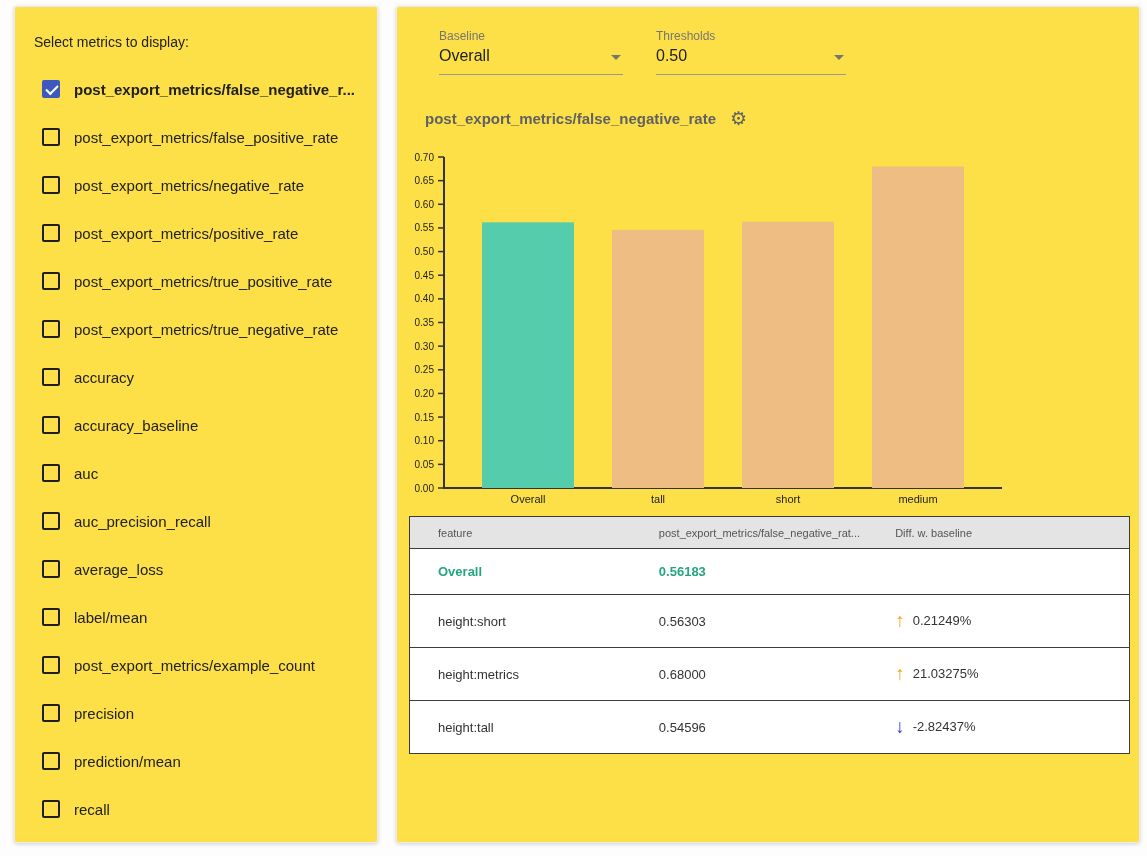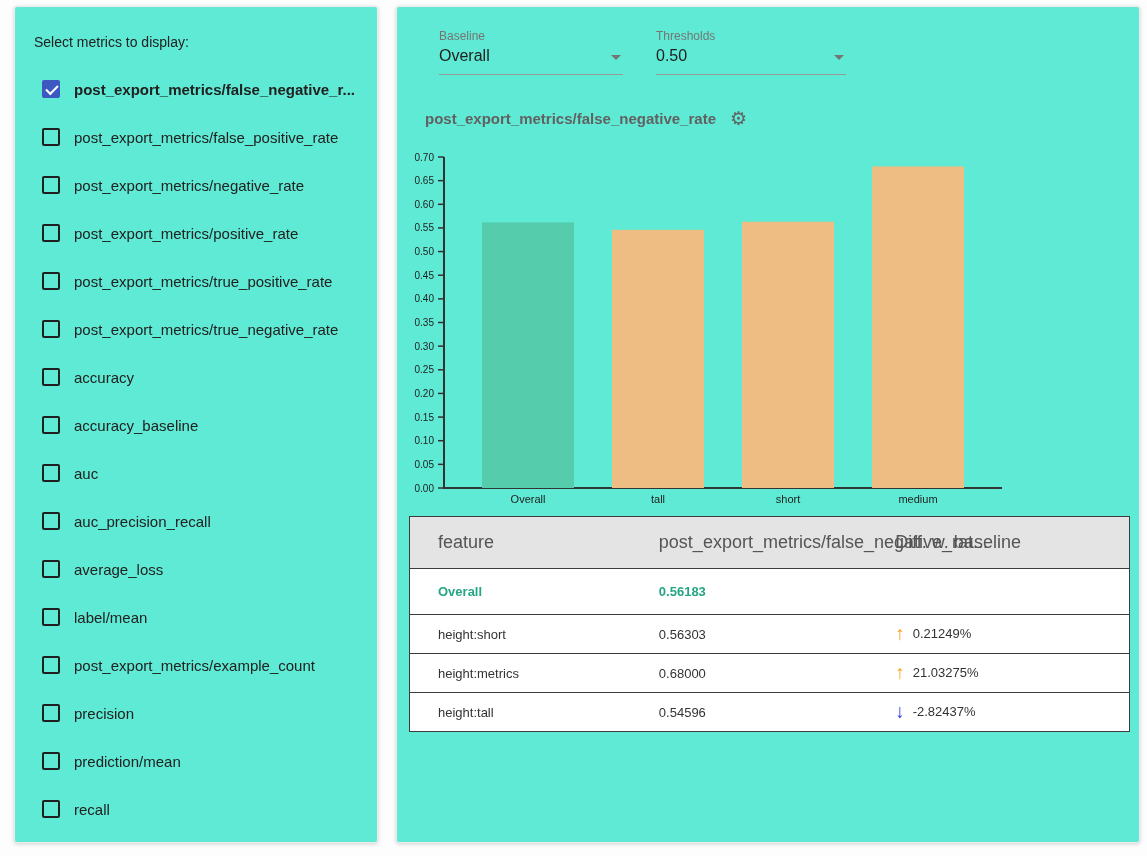--- a/index.html
+++ b/index.html
@@ -1,19 +1,19 @@
 <!DOCTYPE html>
 <html style="--check-blue: #3D59C1; --green-text: #26A583; --up-orange: #F5A623; --down-blue: #2F36E0;"><head>
 <meta charset="utf-8">
 <style>
   * { margin:0; padding:0; box-sizing:border-box; }
   html,body { width:1147px; height:856px; background:#ffffff;
     font-family:"Liberation Sans","DejaVu Sans",sans-serif; color:#212121; }
   .page { position:relative; width:1147px; height:856px; background:#fdfdfd; overflow:hidden; }
-  .card { position:absolute; background:#5eead4; border:1px solid #ebebeb; border-radius:3px;
+  .card { position:absolute; background:#fde047; border:1px solid #ebebeb; border-radius:3px;
     box-shadow:0 1px 4px rgba(0,0,0,0.18); }
   .left-card  { left:14px;  top:6px; width:364px; height:837px; }
   .right-card { left:396px; top:6px; width:744px; height:837px; }
 
   
   .panel-title { position:absolute; left:19px; top:27px; font-size:14px; color:#212121; }
   .metric-list { position:absolute; left:8px; top:58px; width:100%; }
   .metric-item { display:flex; align-items:center; height:48px; padding-left:19px; cursor:pointer; }
   .checkbox { flex:0 0 18px; width:18px; height:18px; border:2px solid #1f1f1f; border-radius:2px; }
   .checkbox.checked { border-color:var(--check-blue); background:var(--check-blue); }
@@ -38,23 +38,23 @@
   .chart-header { position:absolute; left:28px; top:102px; display:flex; align-items:center; }
   .chart-title { font-size:15px; font-weight:bold; color:#616161; }
   .gear { margin-left:14px; font-size:19px; line-height:19px; color:#616161; cursor:pointer; }
 
   
   .chart-wrap { position:absolute; left:5px; top:140px; width:630px; height:372px; }
 
   
   .metrics-table { position:absolute; left:12px; top:509px; width:721px;
     border-collapse:collapse; border:1px solid #3c3c3c; table-layout:fixed; }
-  .metrics-table th { background:#e4e4e4; color:#555; font-weight:400; font-size:18px;
-    text-align:left; height:52px; }
-  .metrics-table td { font-size:13px; color:#333; height:39px;
+  .metrics-table th { background:#e4e4e4; color:#555; font-weight:400; font-size:11px;
+    text-align:left; height:32px; }
+  .metrics-table td { font-size:13px; color:#333; height:53px;
     border-top:1px solid #3c3c3c; background:#fff; }
   .metrics-table th:nth-child(1), .metrics-table td:nth-child(1) { width:249px; padding-left:28px; }
   .metrics-table th:nth-child(2), .metrics-table td:nth-child(2) { width:236px; }
   .metrics-table th:nth-child(3), .metrics-table td:nth-child(3) { width:234px; }
   tr.highlight td { color:var(--green-text); font-weight:bold; height:46px; }
   .diff-arrow { font-size:19px; font-weight:bold; margin-right:8px; vertical-align:-2px; }
   .diff-arrow.up { color:var(--up-orange); }
   .diff-arrow.down { color:var(--down-blue); }
 </style>
 </head>

